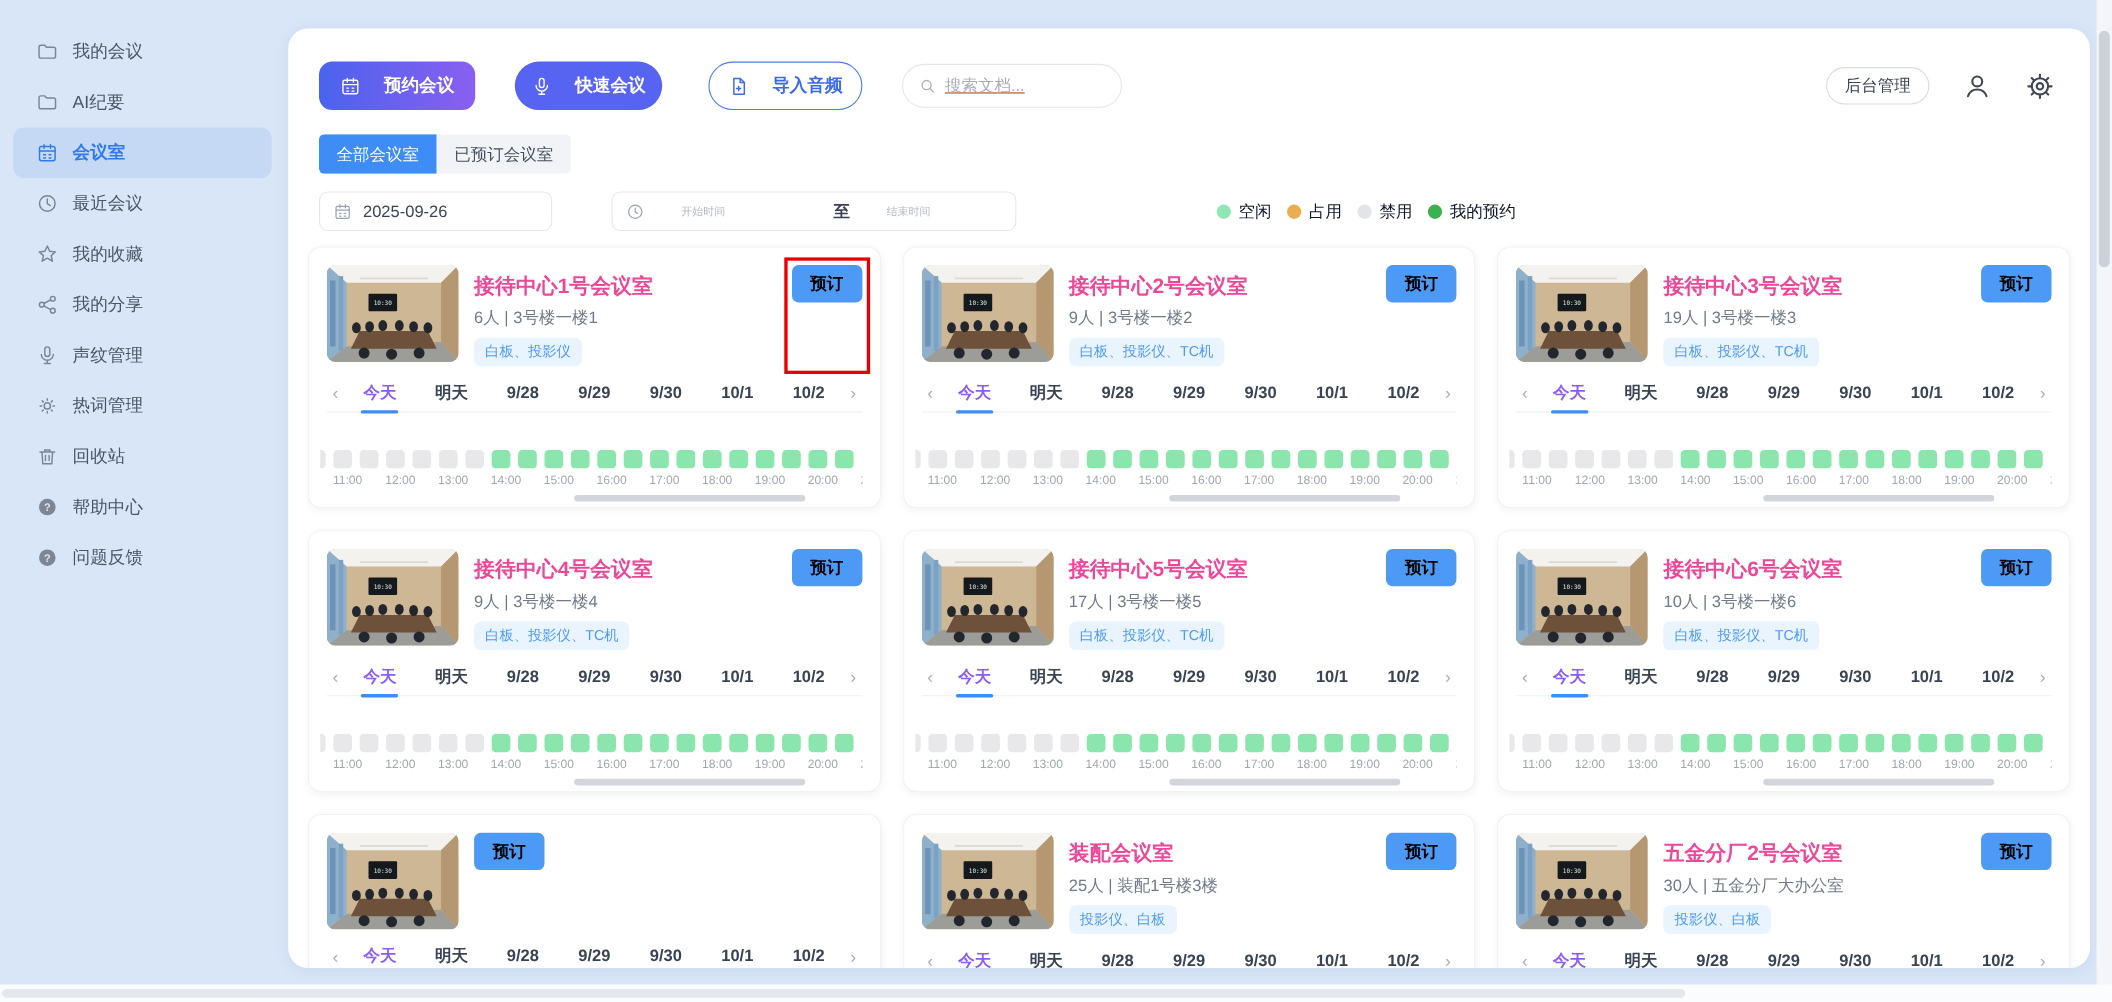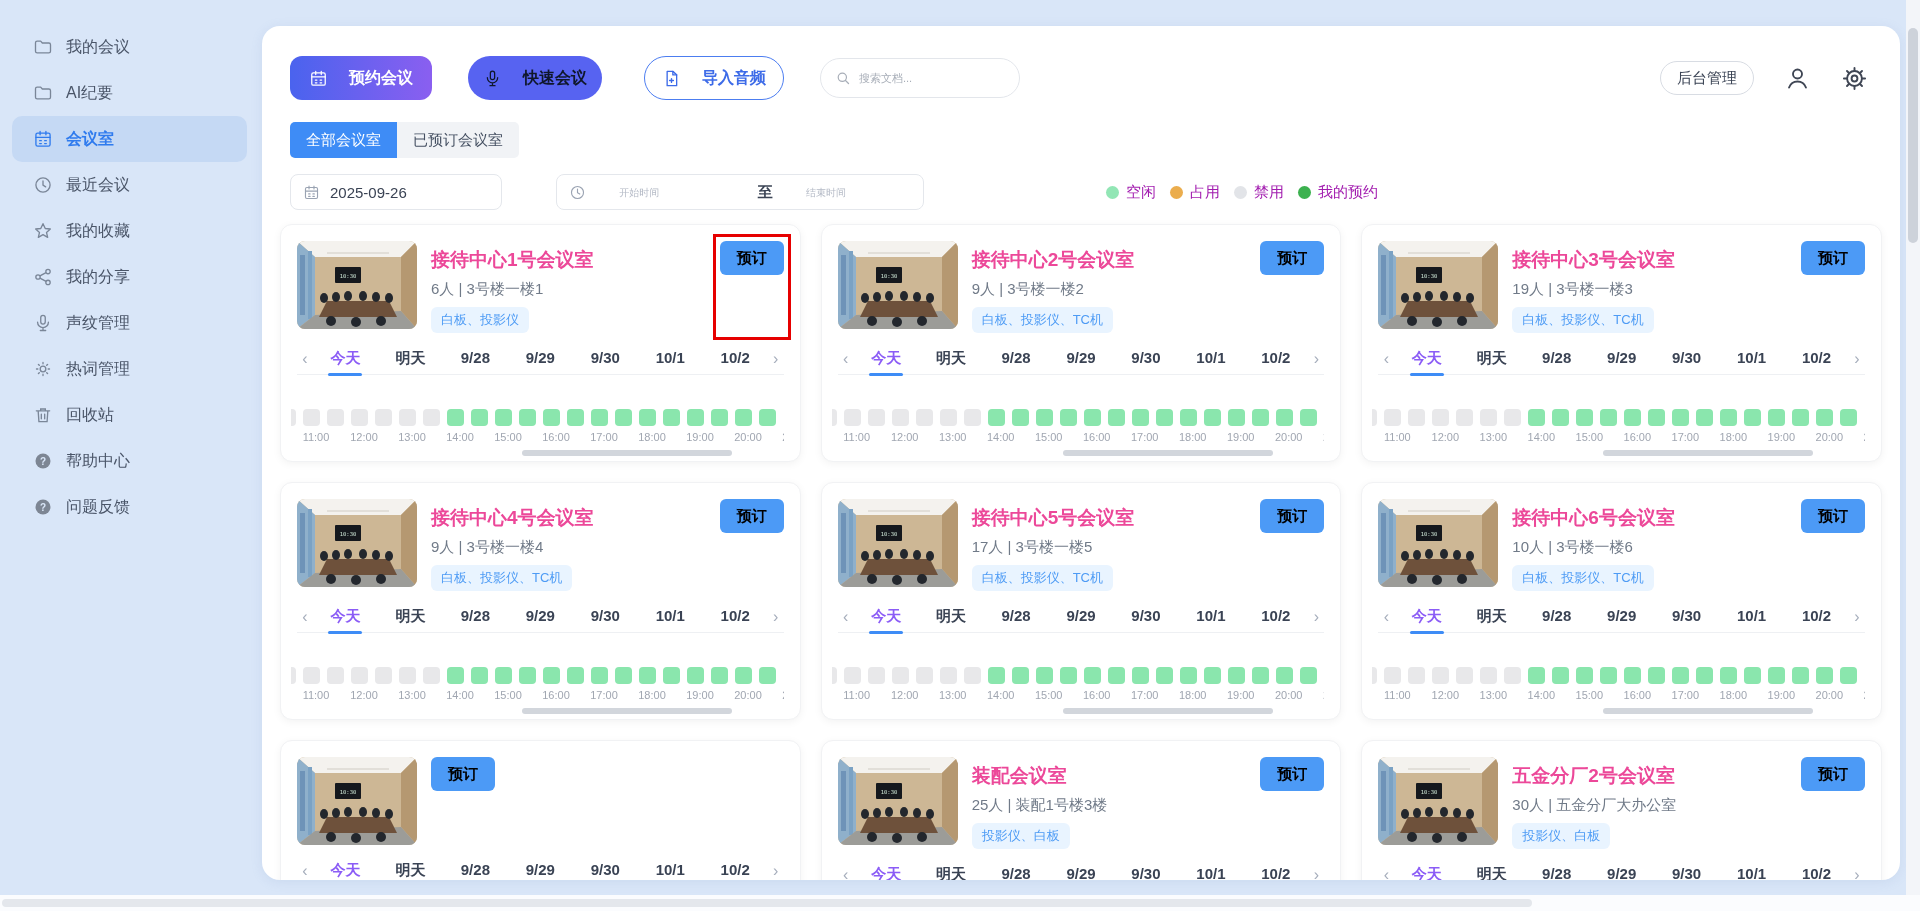--- a/index.html
+++ b/index.html
@@ -22,26 +22,26 @@
   .panel { position:absolute; left:262px; top:26px; width:1638px; height:854px; background:#fff;
            border-radius:18px; padding:30px 18px 0 18px; overflow:hidden; box-shadow:0 2px 12px rgba(110,140,190,.14); }
 
   
   .toolbar { display:flex; align-items:center; height:44px; margin-left:10px; }
   .btn { display:inline-flex; align-items:center; justify-content:center; gap:21px; height:44px; border:none;
          font-size:16px; font-weight:600; cursor:pointer; font-family:inherit; }
   .btn .icn { width:19px; height:19px; }
   .btn-book-meeting { width:142px; border-radius:12px; color:#fff;
         background:linear-gradient(90deg,#4A63EE,#8A5FF0); }
-  .btn-quick { width:134px; border-radius:22px; color:#0f172a; background:#5763F1; margin-left:36px;align-items:center; }
+  .btn-quick { width:134px; border-radius:22px; color:#ffffff; background:#5763F1; margin-left:36px;align-items:center; }
   .btn-import { width:140px; border-radius:22px; color:#3D6BE8; background:#fff; border:1.5px solid #4C7DF0; margin-left:42px; }
   .search-box { display:flex; align-items:center; gap:8px; width:200px; height:40px; margin-left:36px;
         border:1px solid #E3E6EB; border-radius:20px; padding:0 14px; background:#fff; }
   .search-box .icn { width:16px; height:16px; color:#A8AEB8; }
-  .search-box input { border:none; outline:none; width:130px; font-size:11px; color:#6d28d9; font-family:inherit; }
+  .search-box input { border:none; outline:none; width:130px; font-size:15px; color:#c2410c; font-family:inherit;text-decoration:underline; }
   .search-box input::placeholder { color:#A8AEB8; }
   .toolbar-right { margin-left:auto; display:flex; align-items:center; gap:30px; padding-right:14px; }
   .btn-admin { height:34px; padding:0 16px; border-radius:17px; background:#fff; border:1px solid #D8DCE3;
         font-size:15px; color:#3A4354; font-weight:400; }
   .top-icn { width:27px; height:27px; color:#3F4654; cursor:pointer; }
 
   
   .tabs { display:flex; margin:22px 0 0 10px; border-radius:5px; overflow:hidden; width:max-content; }
   .tab { height:36px; display:flex; align-items:center; padding:0 16px; font-size:15px; cursor:pointer;
          background:#F1F3F6; color:#455062; }
@@ -54,21 +54,21 @@
   .inp .icn { width:17px; height:17px; color:#9AA3B2; }
   .date-box { width:212px; }
   .date-box input { border:none; outline:none; font-size:15px; color:#3A4354; width:150px; font-family:inherit; }
   .time-box { width:368px; margin-left:54px; justify-content:space-between; }
   .time-box input { border:none; outline:none; font-size:10px; width:105px; text-align:left; font-family:inherit; color:#3A4354; }
   .time-box input::placeholder { color:#B4BAC6; }
   .time-sep { font-size:15px; color:#3A4354; font-weight:600; }
   .legend { display:flex; align-items:center; margin-left:182px; gap:4px; }
   .legend-item { display:flex; align-items:center; gap:7px; margin-right:10px; }
   .legend-dot { width:13px; height:13px; border-radius:50%; }
-  .legend-label { font-size:15px; color:#a21caf; }
+  .legend-label { font-size:15px; color:#0f172a; }
 
   
   .cards { display:grid; grid-template-columns:repeat(3,1fr); gap:20px; margin-top:14px; }
   .card { background:#fff; border:1px solid #F1F2F4; border-radius:12px; box-shadow:0 2px 8px rgba(0,0,0,.05);
           height:238px; padding:16px; overflow:hidden; }
   .card-head { display:flex; gap:14px; }
   .room-img { width:120px; height:88px; border-radius:8px; overflow:hidden; flex:none; }
   .room-img svg { width:100%; height:100%; display:block; }
   .room-info { flex:1; min-width:0; }
   .room-name { font-size:19px; font-weight:700; color:#ec4899; margin-top:6px; }

